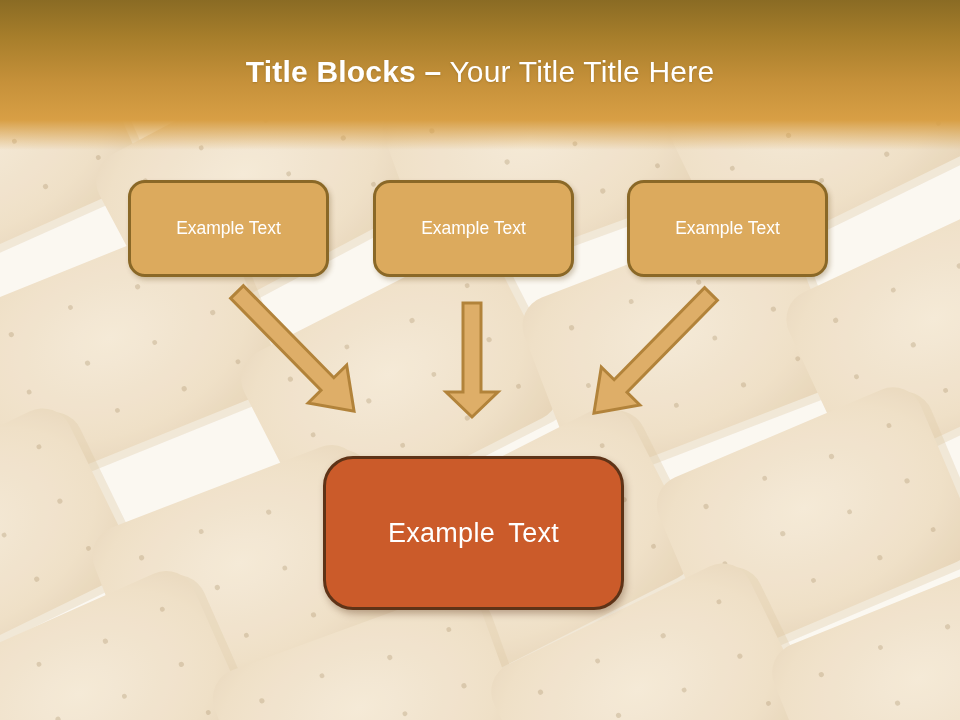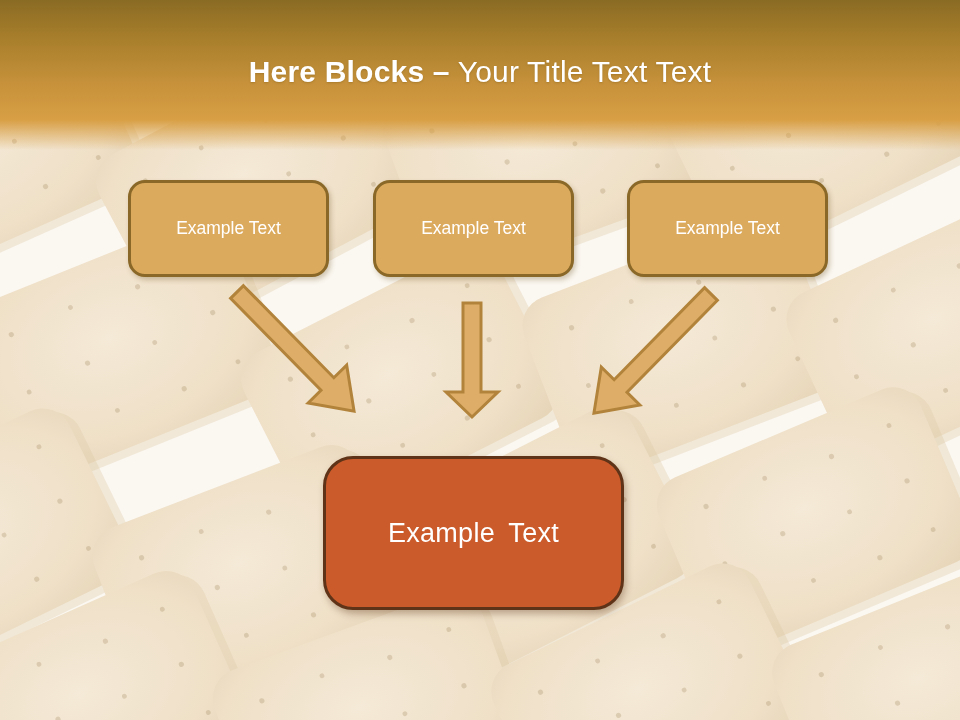--- a/index.html
+++ b/index.html
@@ -95,21 +95,21 @@
     <use href="#cracker" transform="translate(535 545) rotate(-27)"></use>
     <use href="#cracker" transform="translate(815 520) rotate(-23)"></use>
     <use href="#cracker" transform="translate(90 705) rotate(-24)"></use>
     <use href="#cracker" transform="translate(370 720) rotate(-20)"></use>
     <use href="#cracker" transform="translate(650 700) rotate(-26)"></use>
     <use href="#cracker" transform="translate(930 690) rotate(-22)"></use>
     <rect width="960" height="720" fill="#ffffff" opacity="0.12"></rect>
   </svg>
 
   <header class="header">
-    <h1 class="title"><span class="bold">Here Blocks –</span><span> Your Title Text Text</span></h1>
+    <h1 class="title"><span class="bold">Title Blocks –</span><span> Your Title Title Here</span></h1>
   </header>
 
   <div class="block block-1">
     <span>Example Text</span>
   </div>
   <div class="block block-2">
     <span>Example Text</span>
   </div>
   <div class="block block-3">
     <span>Example Text</span>

